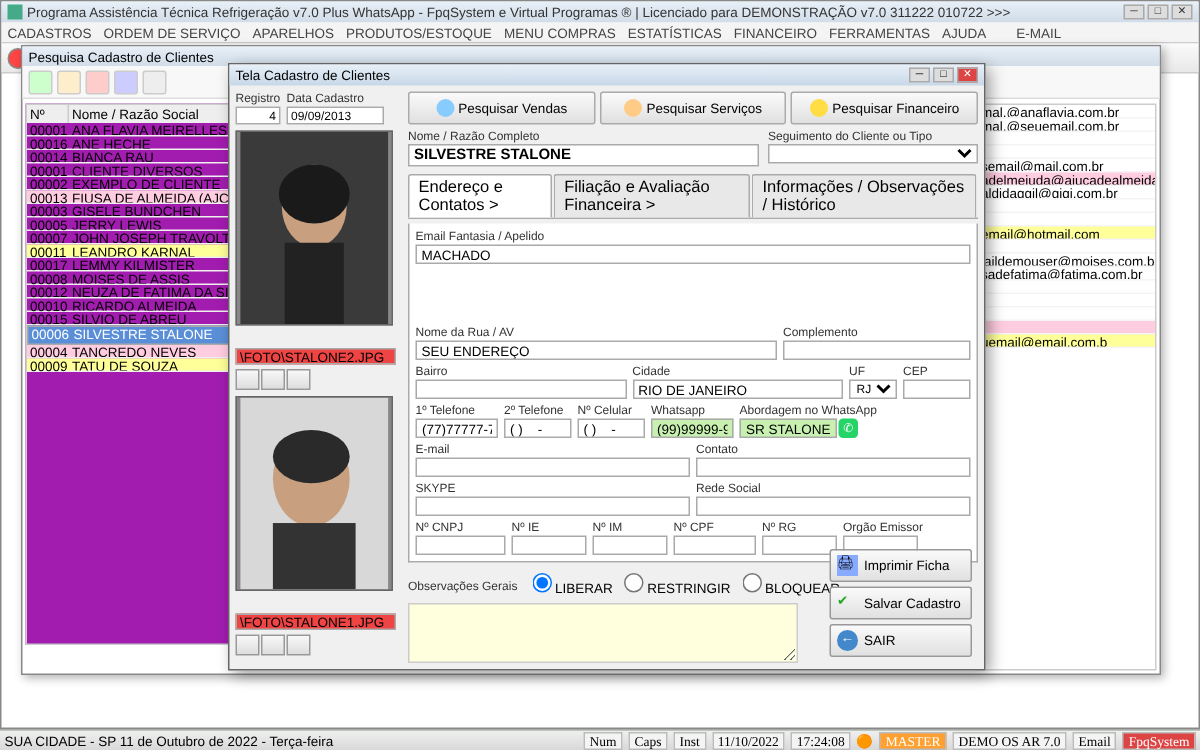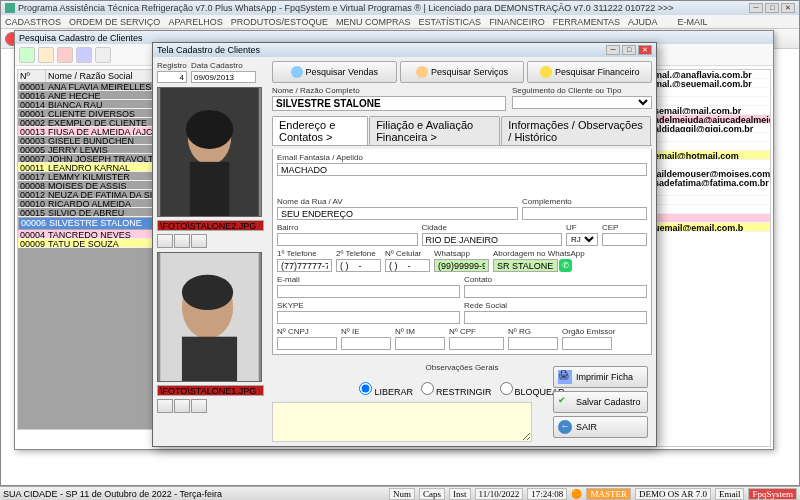--- a/index.html
+++ b/index.html
@@ -10,49 +10,49 @@
 .win-controls { margin-left: auto; display: flex; gap: 2px; }
 .win-btn { width: 14px; height: 10px; background: #ddd; border: 1px solid #aaa; font-size: 7px; text-align: center; line-height: 8px; }
 .menubar { background: #f4f4f4; height: 14px; display: flex; align-items: center; padding: 0 4px; gap: 8px; font-size: 8px; color: #444; border-bottom: 1px solid #ccc; }
 .menubar span { cursor: default; }
 .toolbar-main { background: linear-gradient(#fafafa,#e8e8e8); height: 20px; display: flex; align-items: center; padding: 0 4px; gap: 3px; border-bottom: 1px solid #ccc; }
 .tb-dot { width: 14px; height: 14px; border-radius: 50%; border: 1px solid #888; }
 .search-window { position: absolute; top: 30px; left: 14px; width: 760px; height: 420px; background: #fff; border: 1px solid #888; box-shadow: 2px 2px 6px rgba(0,0,0,0.3); }
 .sw-title { background: linear-gradient(#e8f0f8,#d0dce8); height: 13px; padding: 0 4px; font-size: 8px; display: flex; align-items: center; }
 .sw-toolbar { height: 22px; background: #f8f8f8; display: flex; align-items: center; gap: 3px; padding: 0 4px; border-bottom: 1px solid #ddd; }
 .sw-icon { width: 16px; height: 16px; border: 1px solid #ccc; border-radius: 2px; }
-.grid { position: absolute; top: 38px; left: 2px; width: 140px; bottom: 19px; overflow: hidden; background: #a3a3a3; border: 1px solid #ccc; }
+.grid { position: absolute; top: 38px; left: 2px; width: 140px; bottom: 19px; overflow: hidden; background: #a21caf; border: 1px solid #ccc; }
 .grid-header { display: flex; background: #eee; font-size: 7px; }
 .grid-header div { padding: 1px 2px; border-right: 1px solid #ccc; }
 .gh-num { width: 28px; } .gh-name { flex: 1; }
 .grid-body { font-size: 7px; }
 .grid-row { display: flex; border-bottom: 1px solid #f0f0f0; height: 9px; }
 .grid-row.sel { background: #5a8fd8; color: #fff; }
 .grid-row.hl1 { background: #ffcce0; }
 .grid-row.hl2 { background: #ffff99; }
 .grid-row div:first-child { width: 28px; padding: 0 2px; }
 .grid-row div:last-child { flex: 1; padding: 0 2px; overflow: hidden; white-space: nowrap; }
 .email-col { position: absolute; top: 38px; right: 2px; width: 120px; bottom: 2px; background: #fff; border: 1px solid #ccc; font-size: 7px; overflow: hidden; }
-.email-row { height: 9px; padding: 0 2px; white-space: nowrap; overflow: hidden; border-bottom: 1px solid #f4f4f4; font-weight: bold; }
+.email-row { height: 9px; padding: 0 2px; white-space: nowrap; overflow: hidden; border-bottom: 1px solid #f4f4f4; }
 .email-row.hl2 { background: #ffff99; }
 .email-row.hl1 { background: #ffcce0; }
 .rast-box { position: absolute; top: 38px; right: 125px; width: 95px; height: 18px; border: 1px solid #ccc; font-size: 7px; padding: 1px; }
 .rast-arrow { position: absolute; top: 40px; right: 6px; width: 18px; height: 18px; border-radius: 50%; background: #ffe070; border: 1px solid #cc9; display: flex; align-items: center; justify-content: center; color: #06c; }
 
 .cad-window { position: absolute; top: 42px; left: 152px; width: 505px; height: 405px; background: #f0f0f0; border: 1px solid #666; box-shadow: 3px 3px 10px rgba(0,0,0,0.4); }
 .cad-title { background: linear-gradient(#e8f0f8,#c8d8e8); height: 14px; display: flex; align-items: center; padding: 0 4px; font-size: 8px; }
 .cad-title .win-controls { margin-left: auto; }
 .cad-body { display: flex; height: calc(100% - 14px); }
 .cad-left { width: 115px; padding: 4px; display: flex; flex-direction: column; gap: 2px; }
 .reg-row { display: flex; gap: 4px; font-size: 8px; }
 .reg-col { display: flex; flex-direction: column; }
 .reg-input { border: 1px solid #aaa; background: #fff; height: 12px; padding: 0 2px; font-size: 8px; text-align: right; }
 .photo { width: 105px; height: 130px; background: #888; border: 1px solid #666; margin-top: 2px; position: relative; overflow: hidden; }
 .photo svg { width: 100%; height: 100%; }
-.photo-path { border: 1px solid #aaa; background: #b91c1c; height: 11px; font-size: 7px; padding: 0 2px; margin-top: 1px; display: flex; align-items: center; }
+.photo-path { border: 1px solid #aaa; background: #ef4444; height: 11px; font-size: 7px; padding: 0 2px; margin-top: 13px; display: flex; align-items: center; }
 .photo-btns { display: flex; gap: 1px; margin-top: 1px; }
 .photo-btn { width: 16px; height: 14px; border: 1px solid #999; background: linear-gradient(#f8f8f8,#ddd); }
 .cad-right { flex: 1; padding: 4px; display: flex; flex-direction: column; gap: 3px; }
 .btn-row { display: flex; gap: 3px; }
 .big-btn { flex: 1; height: 22px; border: 1px solid #aaa; background: linear-gradient(#fafafa,#e0e0e0); display: flex; align-items: center; justify-content: center; gap: 3px; font-size: 8px; border-radius: 2px; }
 .big-btn .bi { width: 12px; height: 12px; border-radius: 50%; }
 .name-row { display: flex; gap: 6px; }
 .name-col { flex: 1; display: flex; flex-direction: column; }
 .lbl { font-size: 8px; color: #333; margin-bottom: 1px; }
 .inp { border: 1px solid #aaa; background: #fff; height: 13px; padding: 0 3px; font-size: 9px; }
@@ -62,21 +62,21 @@
 .tab { padding: 2px 6px; font-size: 11px; border: 1px solid #aaa; border-bottom: none; background: #e8e8e8; margin-right: 1px; border-radius: 2px 2px 0 0; }
 .tab.active { background: #fff; }
 .tab-content { background: #fff; border: 1px solid #aaa; border-top: none; padding: 4px; flex: 1; display: flex; flex-direction: column; gap: 3px; }
 .frow { display: flex; gap: 4px; }
 .fcol { display: flex; flex-direction: column; flex: 1; }
 .fcol.sm { flex: 0 0 auto; }
 .inp.sm { width: 55px; }
 .inp.xs { width: 28px; }
 .inp.green { background: #c8f0b0; }
 .wa-icon { width: 13px; height: 13px; background: #25d366; border-radius: 3px; display: inline-flex; align-items: center; justify-content: center; color: #fff; font-size: 8px; }
-.obs-row { display: flex; align-items: center; gap: 10px; margin-top: 4px; flex-direction: column; }
+.obs-row { display: flex; align-items: center; gap: 10px; margin-top: 4px; }
 .obs-area { background: #ffffdd; border: 1px solid #ccc; height: 40px; margin-top: 2px; width: 260px; }
 .radio-grp { display: flex; gap: 8px; font-size: 8px; align-items: center; }
 .radio-grp input { margin-right: 2px; }
 .action-btns { position: absolute; right: 8px; bottom: 8px; display: flex; flex-direction: column; gap: 3px; }
 .act-btn { width: 95px; height: 22px; border: 1px solid #999; background: linear-gradient(#fafafa,#e0e0e0); display: flex; align-items: center; gap: 4px; padding: 0 4px; font-size: 8px; border-radius: 2px; }
 .act-btn .ai { width: 14px; height: 14px; }
 .statusbar { position: absolute; bottom: 0; left: 0; right: 0; height: 14px; background: linear-gradient(#f0f0f0,#d8d8d8); border-top: 1px solid #aaa; display: flex; align-items: center; font-size: 8px; padding: 0 3px; gap: 6px; }
 .statusbar .sb-r { margin-left: auto; display: flex; gap: 4px; align-items: center; }
 .sb-cell { border: 1px solid #bbb; padding: 0 3px; background: #f4f4f4; font-family: Liberation Serif, serif; }
 .sb-cell.master { background: #ffa030; color: #fff; }

